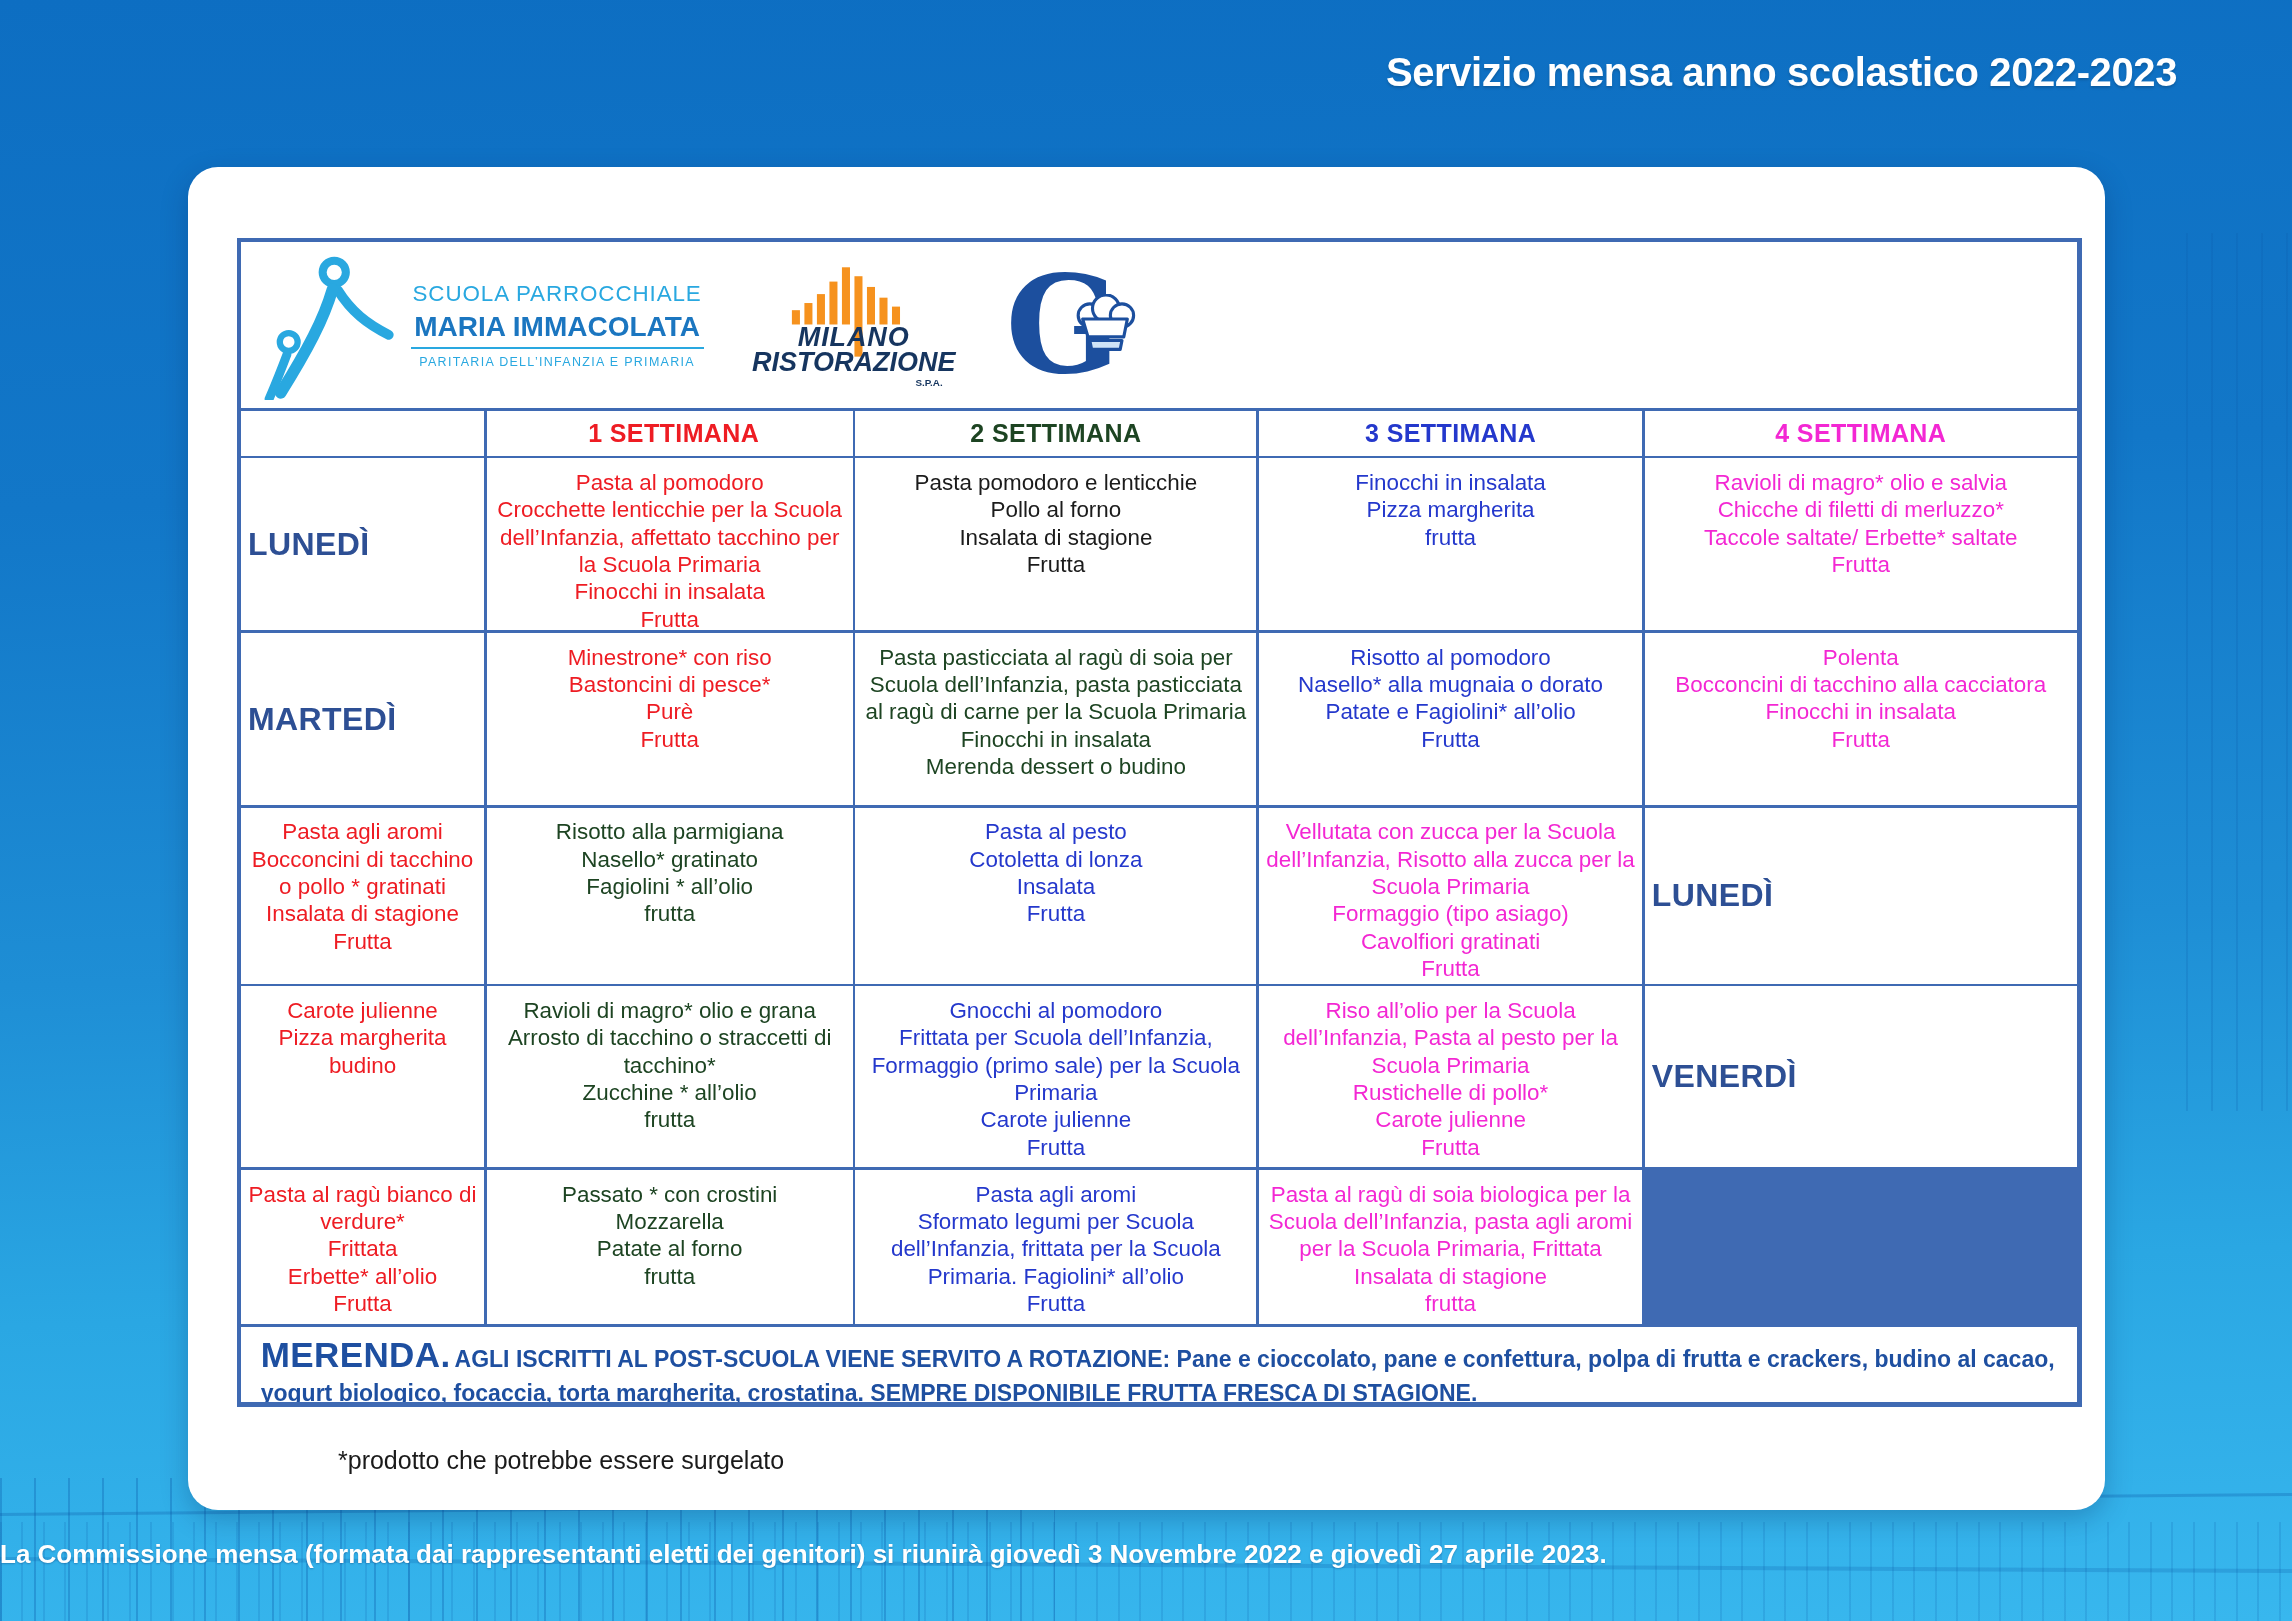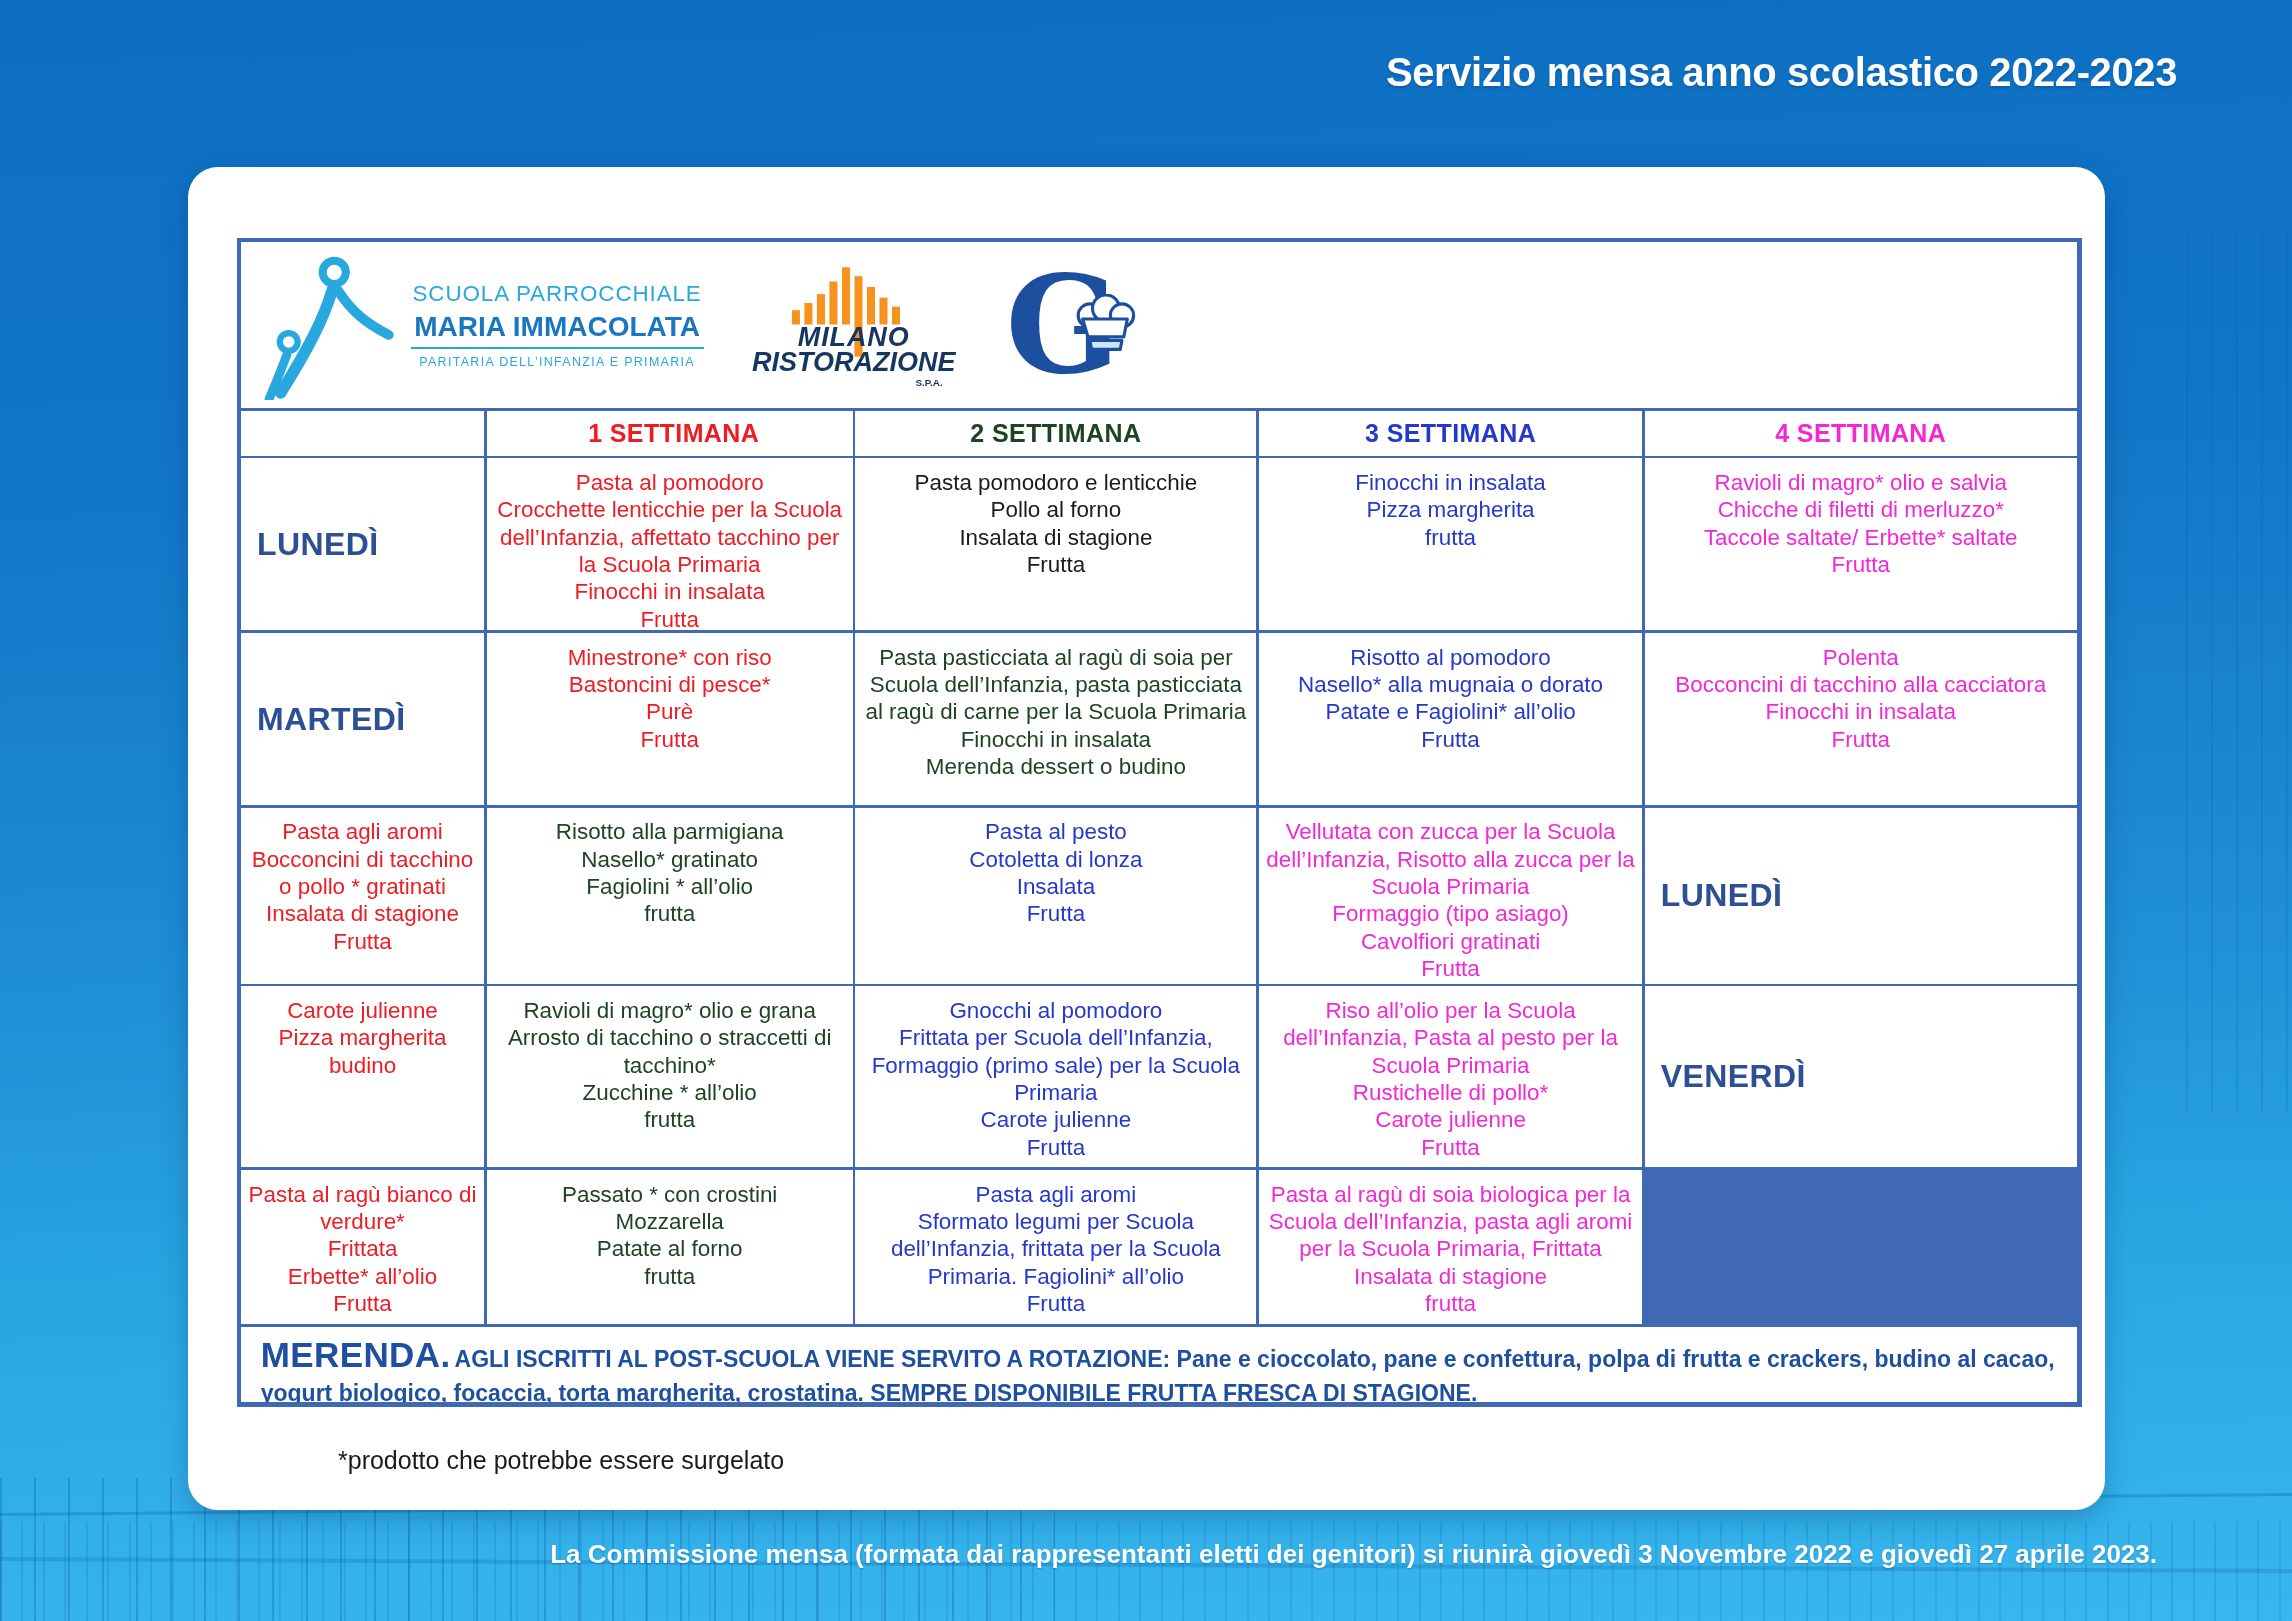--- a/index.html
+++ b/index.html
@@ -54,35 +54,35 @@
   .gletter{font-family:"DejaVu Serif",serif;font-weight:bold;font-size:134px;line-height:1;
     color:var(--genesi-navy,#1c4f9e);}
   .chef-hat{position:absolute;right:-3.6px;top:38px;}
 
   
   .colhdr{display:flex;align-items:center;justify-content:center;font-size:25px;font-weight:bold;letter-spacing:0.4px;}
   .h1{color:var(--week1,#ee1c23);padding-left:8px;} .h2{color:var(--week2,#1d4422);}
   .h3{color:var(--week3,#2438cc);} .h4{color:var(--week4,#f327d3);}
 
   
-  .day{display:flex;align-items:center;padding-left:16px;font-size:32px;font-weight:bold;
+  .day{display:flex;align-items:center;padding-left:7px;font-size:32px;font-weight:bold;
     color:var(--day-label,#2d4f94);letter-spacing:0.4px;box-sizing:border-box;}
   .menu{padding:10.7px 7.2px 5.4px;text-align:center;font-size:22.4px;line-height:1.22;white-space:pre-line;box-sizing:border-box;}
   .w1{color:var(--week1,#ee1c23);} .w2{color:var(--week2,#1d4422);}
   .w3{color:var(--week3,#2438cc);} .w4{color:var(--week4,#f327d3);}
   .menu.black{color:#1b1b1b;}
 
   
   .merenda{grid-column:1 / -1;padding:5.4px 19.7px;box-sizing:border-box;line-height:1.32;}
   .merenda-title{font-size:35px;font-weight:bold;color:var(--merenda-blue,#1e4fa0);letter-spacing:0.4px;}
   .merenda-body{font-size:23px;font-weight:bold;color:var(--merenda-blue,#1e4fa0);}
 
   .footnote{position:absolute;left:150px;top:1279px;font-size:25px;color:#1a1a1a;}
 
-  .page-footer{position:absolute;top:1539px;left:0;right:136px;text-align:right;color:#ffffff;
+  .page-footer{position:absolute;top:1539px;left:0;right:136px;text-align:left;color:#ffffff;
     font-size:26px;font-weight:bold;text-shadow:0 0.9px 1.8px rgba(0,40,90,.3);}
 </style>
 </head>
 <body>
 
 <div id="canvas">
 
   <div class="sketch sketch-right"></div>
   <div class="sketch sketch-hatch-left"></div>
   <div class="sketch sketch-hatch-wide"></div>

